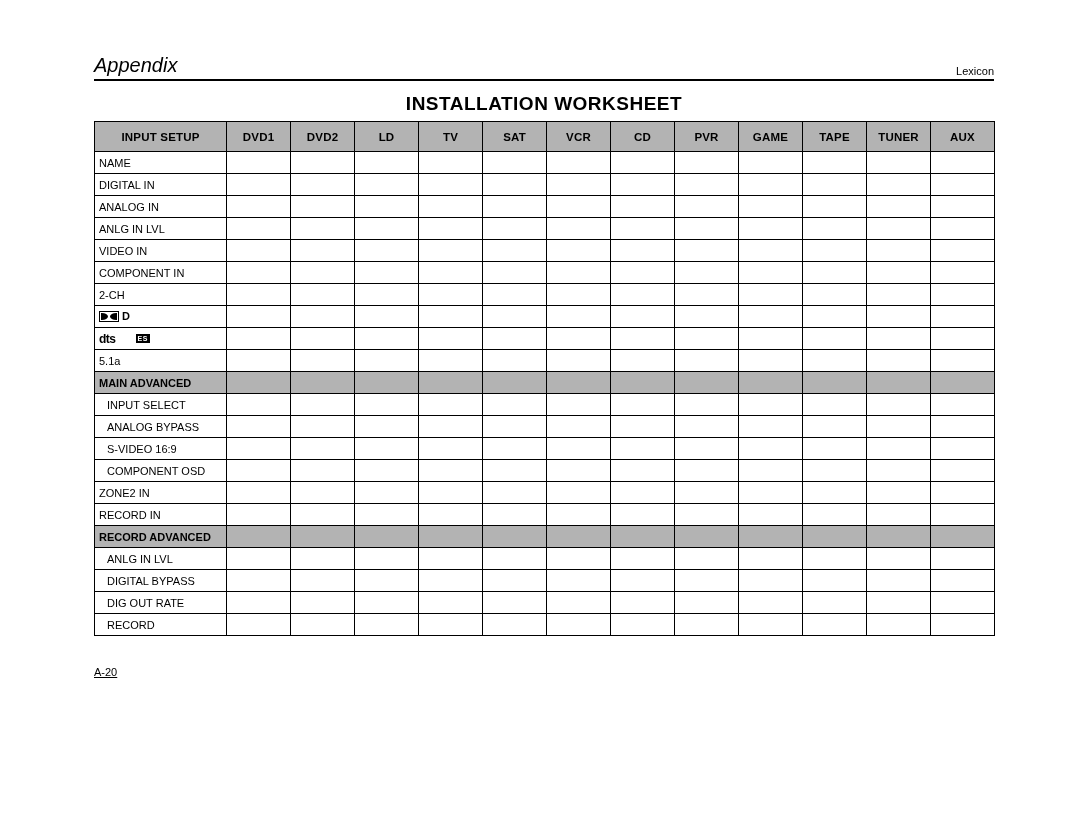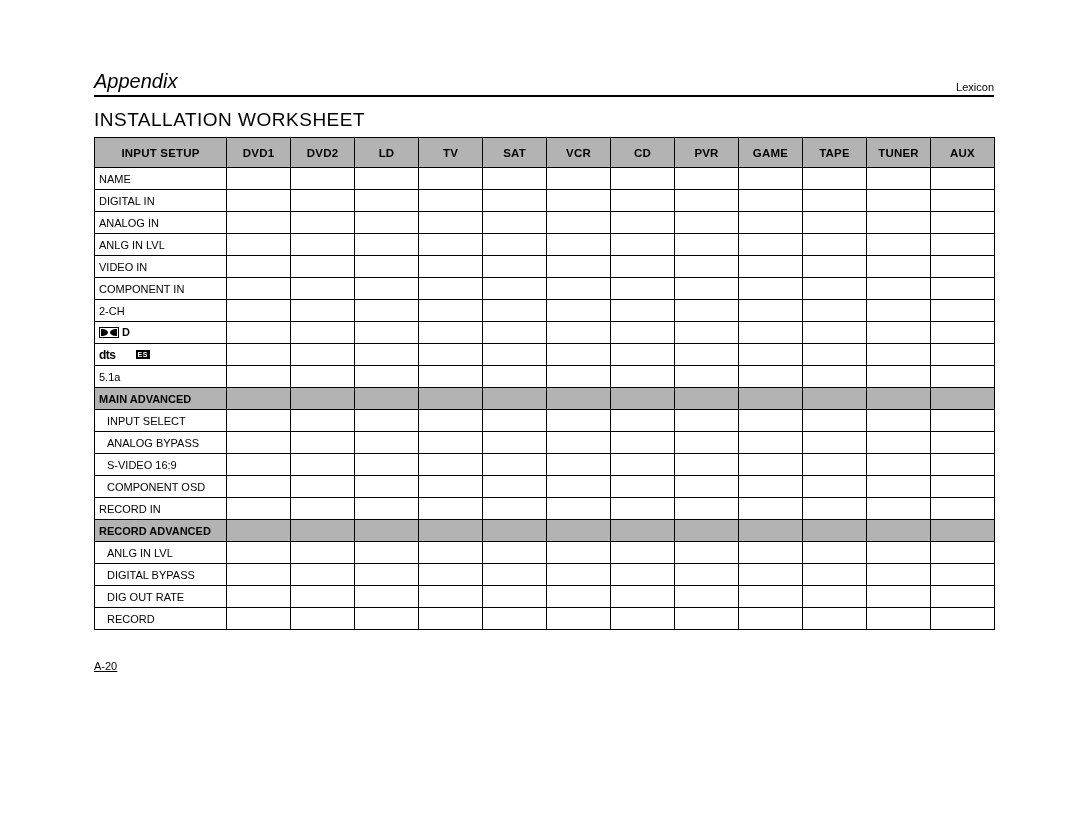--- a/index.html
+++ b/index.html
@@ -6,21 +6,21 @@
     margin: 0;
     padding: 0;
     background: #fff;
     width: 1080px;
     height: 834px;
     font-family: "Segoe UI", "Helvetica Neue", Arial, sans-serif;
     color: #000;
   }
   .page {
     box-sizing: border-box;
-    padding: 70px 86px 0 94px;
+    padding: 54px 86px 0 94px;
     width: 1080px;
   }
   .header-line {
     display: flex;
     justify-content: space-between;
     align-items: flex-end;
     border-bottom: 2px solid #000;
     padding-bottom: 2px;
   }
   .header-left {
@@ -29,24 +29,25 @@
     font-size: 20px;
     font-family: "Optima", "Segoe UI", Arial, sans-serif;
   }
   .header-right {
     font-weight: 400;
     font-size: 11px;
     font-family: "Optima", "Segoe UI", Arial, sans-serif;
   }
   .title {
     font-size: 19px;
-    font-weight: 400;
+    font-weight: 700;
     letter-spacing: 0.5px;
     margin: 12px 0 6px 0;
     font-family: "Optima", "Segoe UI Semibold", Arial, sans-serif;
+    text-align: center;
   }
   table.ws {
     width: 100%;
     border-collapse: collapse;
     table-layout: fixed;
   }
   table.ws th, table.ws td {
     border: 1px solid #000;
     height: 22px;
     padding: 0 4px;
@@ -423,20 +424,35 @@
           <td></td>
           <td></td>
           <td></td>
           <td></td>
           <td></td>
           <td></td>
           <td></td>
           <td></td>
         </tr>
         <tr>
+          <td class="row-label">ZONE2 IN</td>
+          <td></td>
+          <td></td>
+          <td></td>
+          <td></td>
+          <td></td>
+          <td></td>
+          <td></td>
+          <td></td>
+          <td></td>
+          <td></td>
+          <td></td>
+          <td></td>
+        </tr>
+        <tr>
           <td class="row-label">RECORD IN</td>
           <td></td>
           <td></td>
           <td></td>
           <td></td>
           <td></td>
           <td></td>
           <td></td>
           <td></td>
           <td></td>

